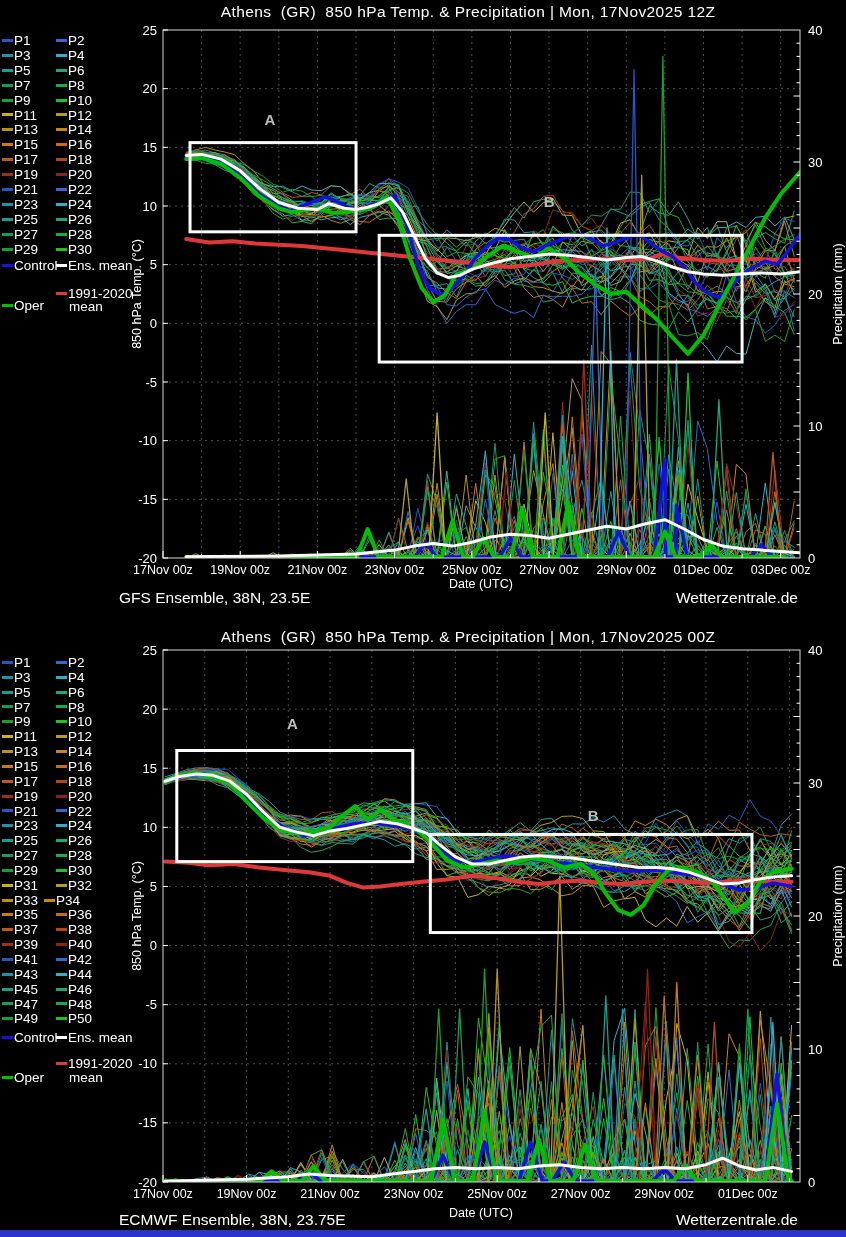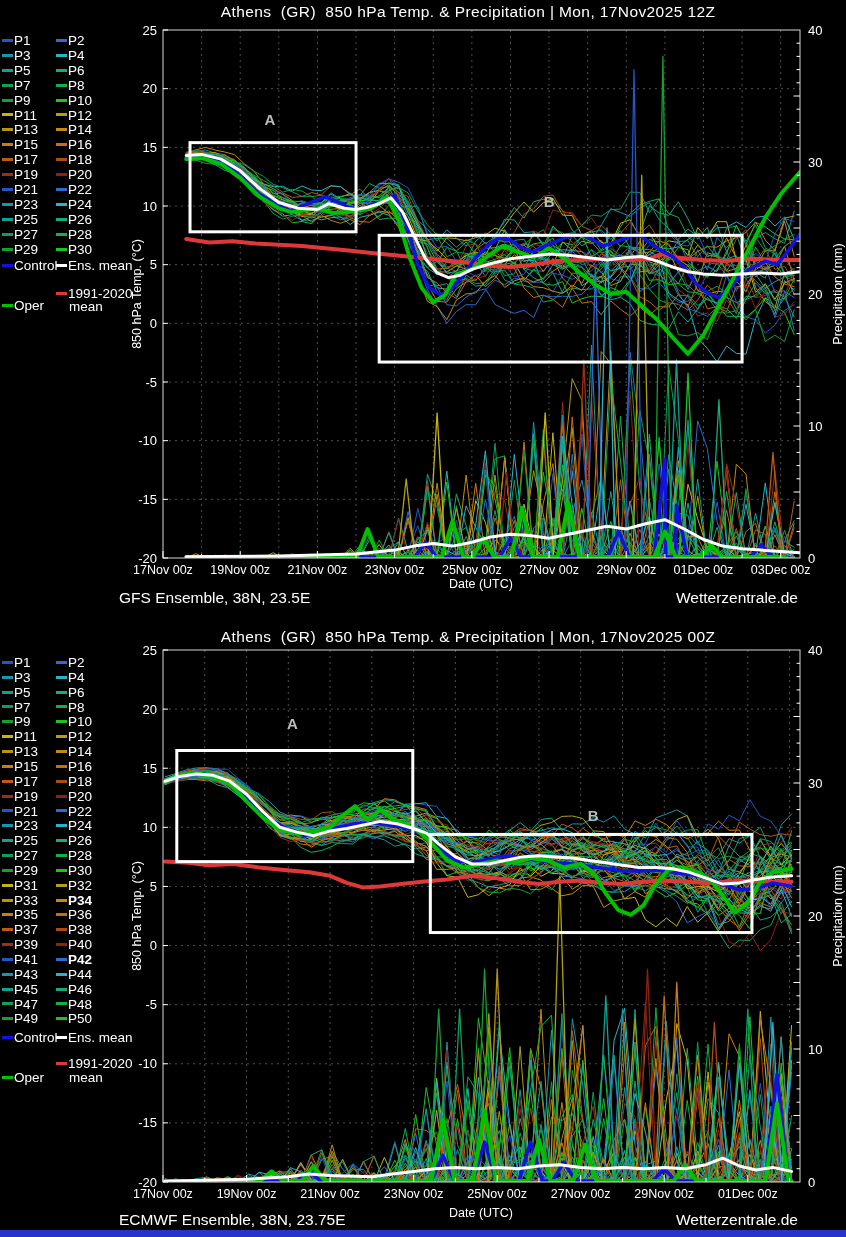--- a/index.html
+++ b/index.html
@@ -315,29 +315,29 @@
         <span class="legend-entry" style="top: 200.35px; left: 56px;"><i class="sw" style="background: rgb(40, 180, 200);"></i><span>P24</span></span>
         <span class="legend-entry" style="top: 215.2px; left: 2px;"><i class="sw" style="background: rgb(18, 160, 144);"></i><span>P25</span></span>
         <span class="legend-entry" style="top: 215.2px; left: 56px;"><i class="sw" style="background: rgb(22, 170, 126);"></i><span>P26</span></span>
         <span class="legend-entry" style="top: 230.05px; left: 2px;"><i class="sw" style="background: rgb(15, 158, 94);"></i><span>P27</span></span>
         <span class="legend-entry" style="top: 230.05px; left: 56px;"><i class="sw" style="background: rgb(18, 176, 72);"></i><span>P28</span></span>
         <span class="legend-entry" style="top: 244.9px; left: 2px;"><i class="sw" style="background: rgb(20, 162, 44);"></i><span>P29</span></span>
         <span class="legend-entry" style="top: 244.9px; left: 56px;"><i class="sw" style="background: rgb(30, 195, 30);"></i><span>P30</span></span>
         <span class="legend-entry" style="top: 259.75px; left: 2px;"><i class="sw" style="background: rgb(198, 180, 20);"></i><span>P31</span></span>
         <span class="legend-entry" style="top: 259.75px; left: 56px;"><i class="sw" style="background: rgb(178, 160, 18);"></i><span>P32</span></span>
         <span class="legend-entry" style="top: 274.6px; left: 2px;"><i class="sw" style="background: rgb(186, 148, 16);"></i><span>P33</span></span>
-        <span class="legend-entry" style="top: 274.6px; left: 56px; font-weight: bold;"><i class="sw" style="background: rgb(194, 138, 18);"></i><span>P34</span></span>
+        <span class="legend-entry" style="top: 274.6px; left: 44px;"><i class="sw" style="background: rgb(194, 138, 18);"></i><span>P34</span></span>
         <span class="legend-entry" style="top: 289.45px; left: 2px;"><i class="sw" style="background: rgb(204, 124, 20);"></i><span>P35</span></span>
         <span class="legend-entry" style="top: 289.45px; left: 56px;"><i class="sw" style="background: rgb(198, 110, 16);"></i><span>P36</span></span>
         <span class="legend-entry" style="top: 304.3px; left: 2px;"><i class="sw" style="background: rgb(192, 90, 18);"></i><span>P37</span></span>
         <span class="legend-entry" style="top: 304.3px; left: 56px;"><i class="sw" style="background: rgb(176, 74, 16);"></i><span>P38</span></span>
         <span class="legend-entry" style="top: 319.15px; left: 2px;"><i class="sw" style="background: rgb(158, 46, 22);"></i><span>P39</span></span>
         <span class="legend-entry" style="top: 319.15px; left: 56px;"><i class="sw" style="background: rgb(140, 34, 18);"></i><span>P40</span></span>
         <span class="legend-entry" style="top: 334px; left: 2px;"><i class="sw" style="background: rgb(36, 86, 200);"></i><span>P41</span></span>
-        <span class="legend-entry" style="top: 334px; left: 56px; font-weight: bold;"><i class="sw" style="background: rgb(46, 106, 210);"></i><span>P42</span></span>
+        <span class="legend-entry" style="top: 334px; left: 56px;"><i class="sw" style="background: rgb(46, 106, 210);"></i><span>P42</span></span>
         <span class="legend-entry" style="top: 348.85px; left: 2px;"><i class="sw" style="background: rgb(24, 150, 172);"></i><span>P43</span></span>
         <span class="legend-entry" style="top: 348.85px; left: 56px;"><i class="sw" style="background: rgb(40, 180, 200);"></i><span>P44</span></span>
         <span class="legend-entry" style="top: 363.7px; left: 2px;"><i class="sw" style="background: rgb(18, 160, 144);"></i><span>P45</span></span>
         <span class="legend-entry" style="top: 363.7px; left: 56px;"><i class="sw" style="background: rgb(22, 170, 126);"></i><span>P46</span></span>
         <span class="legend-entry" style="top: 378.55px; left: 2px;"><i class="sw" style="background: rgb(15, 158, 94);"></i><span>P47</span></span>
         <span class="legend-entry" style="top: 378.55px; left: 56px;"><i class="sw" style="background: rgb(18, 176, 72);"></i><span>P48</span></span>
         <span class="legend-entry" style="top: 393.4px; left: 2px;"><i class="sw" style="background: rgb(20, 162, 44);"></i><span>P49</span></span>
         <span class="legend-entry" style="top: 393.4px; left: 56px;"><i class="sw" style="background: rgb(30, 195, 30);"></i><span>P50</span></span>
         <span class="legend-entry" style="top: 412px; left: 2px;"><i class="sw" style="background: rgb(18, 18, 224);"></i><span>Control</span></span>
         <span class="legend-entry" style="top: 412px; left: 56px;"><i class="sw" style="background: rgb(255, 255, 255);"></i><span>Ens. mean</span></span>

